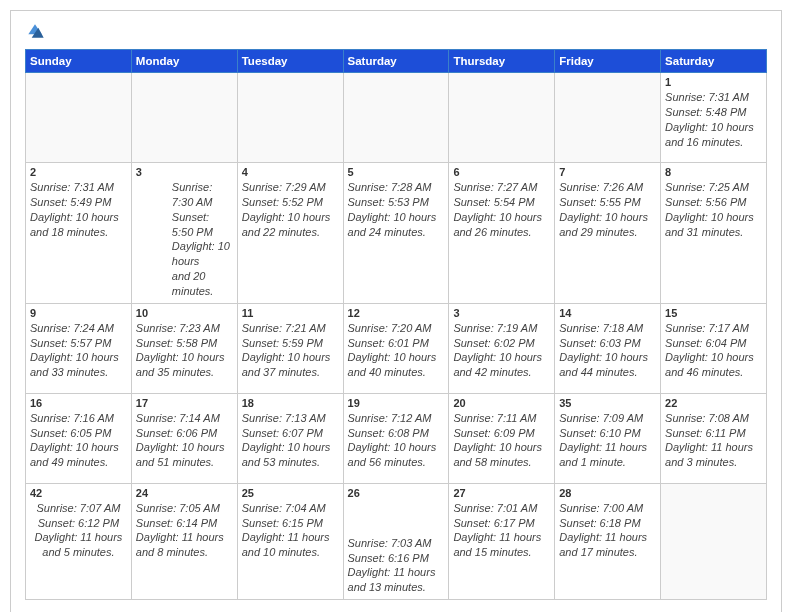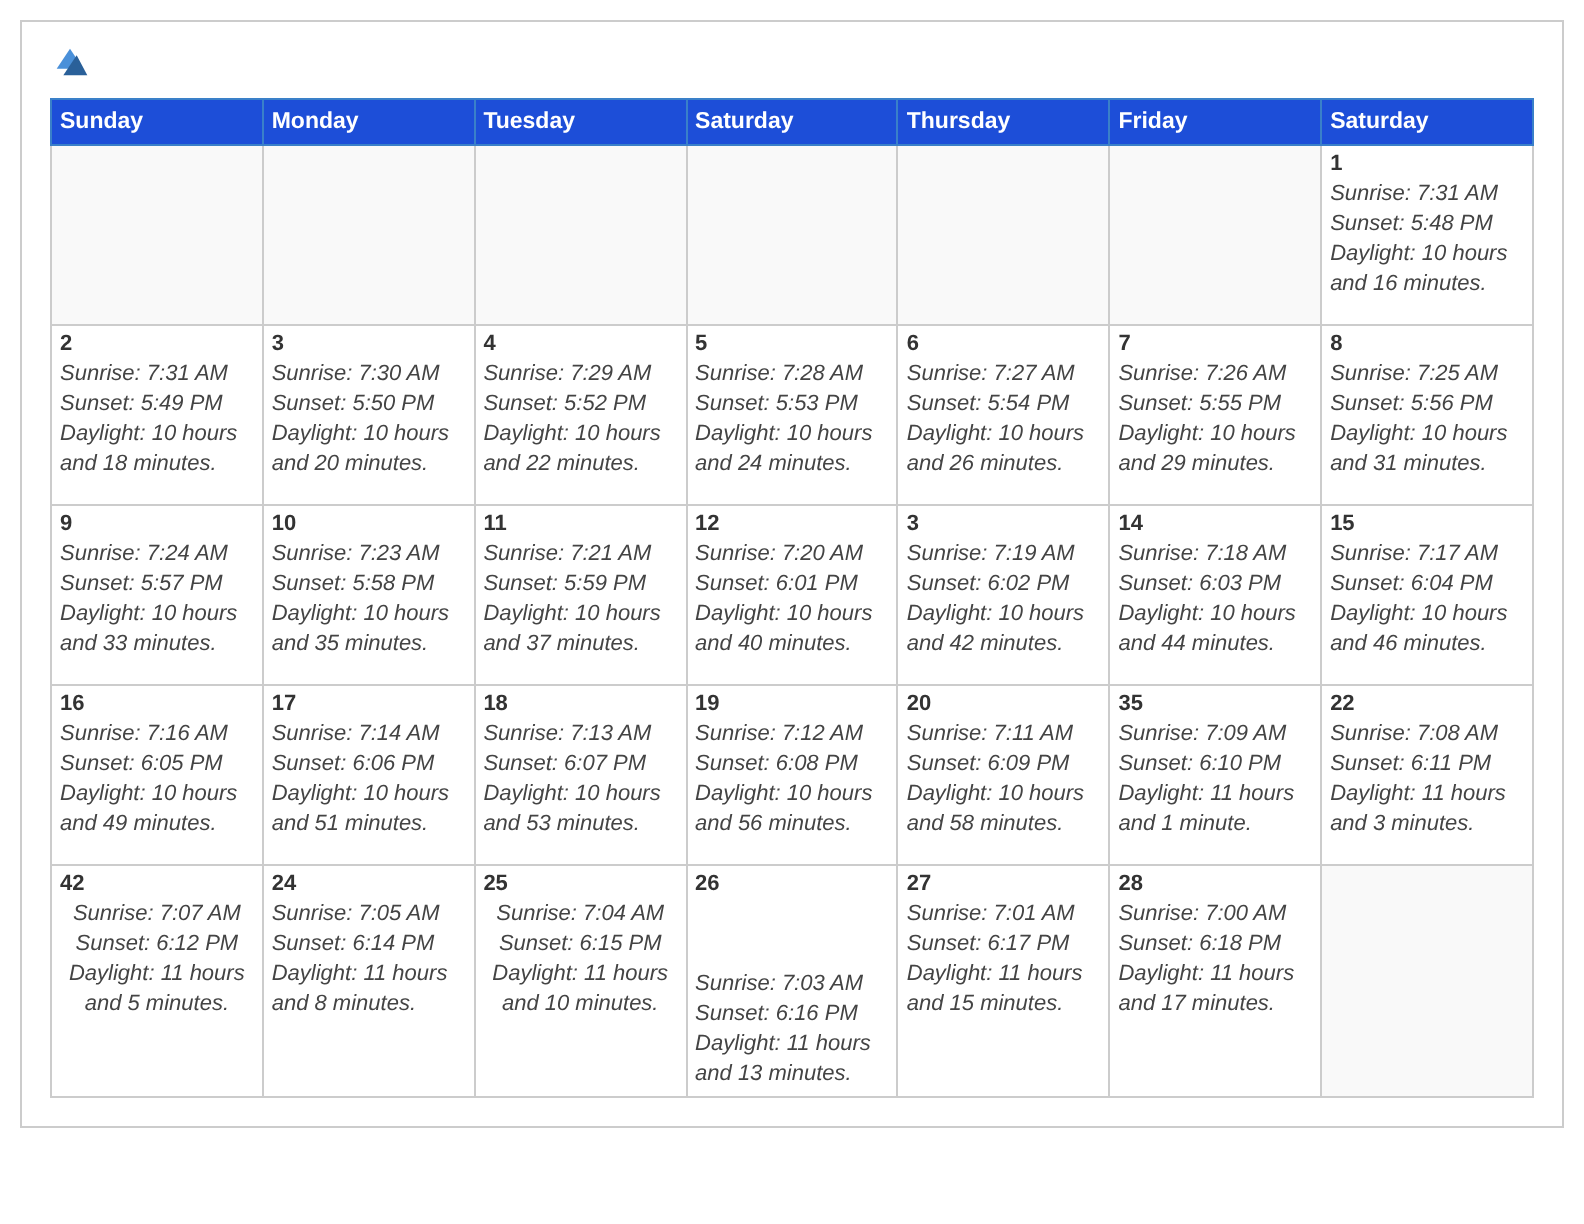--- a/index.html
+++ b/index.html
@@ -143,21 +143,21 @@
         <tr>
           <td>
             <span class="day-num">2</span>
             <div class="day-info" style="white-space: pre-line;">Sunrise: 7:31 AM
 Sunset: 5:49 PM
 Daylight: 10 hours
 and 18 minutes.</div>
           </td>
           <td>
             <span class="day-num">3</span>
-            <div class="day-info" style="white-space: pre-line;">Sunrise: 7:30 AM
+            <div class="day-info" style="white-space: pre-line; margin-left: 36px;">Sunrise: 7:30 AM
 Sunset: 5:50 PM
 Daylight: 10 hours
 and 20 minutes.</div>
           </td>
           <td>
             <span class="day-num">4</span>
             <div class="day-info" style="white-space: pre-line;">Sunrise: 7:29 AM
 Sunset: 5:52 PM
 Daylight: 10 hours
 and 22 minutes.</div>
@@ -303,21 +303,21 @@
           </td>
           <td>
             <span class="day-num">24</span>
             <div class="day-info" style="white-space: pre-line;">Sunrise: 7:05 AM
 Sunset: 6:14 PM
 Daylight: 11 hours
 and 8 minutes.</div>
           </td>
           <td>
             <span class="day-num">25</span>
-            <div class="day-info" style="white-space: pre-line; text-align: center;">Sunrise: 7:04 AM
+            <div class="day-info" style="white-space: pre-line;">Sunrise: 7:04 AM
 Sunset: 6:15 PM
 Daylight: 11 hours
 and 10 minutes.</div>
           </td>
           <td>
             <span class="day-num">26</span>
             <div class="day-info" style="white-space: pre-line; margin-top: 37px;">Sunrise: 7:03 AM
 Sunset: 6:16 PM
 Daylight: 11 hours
 and 13 minutes.</div>

